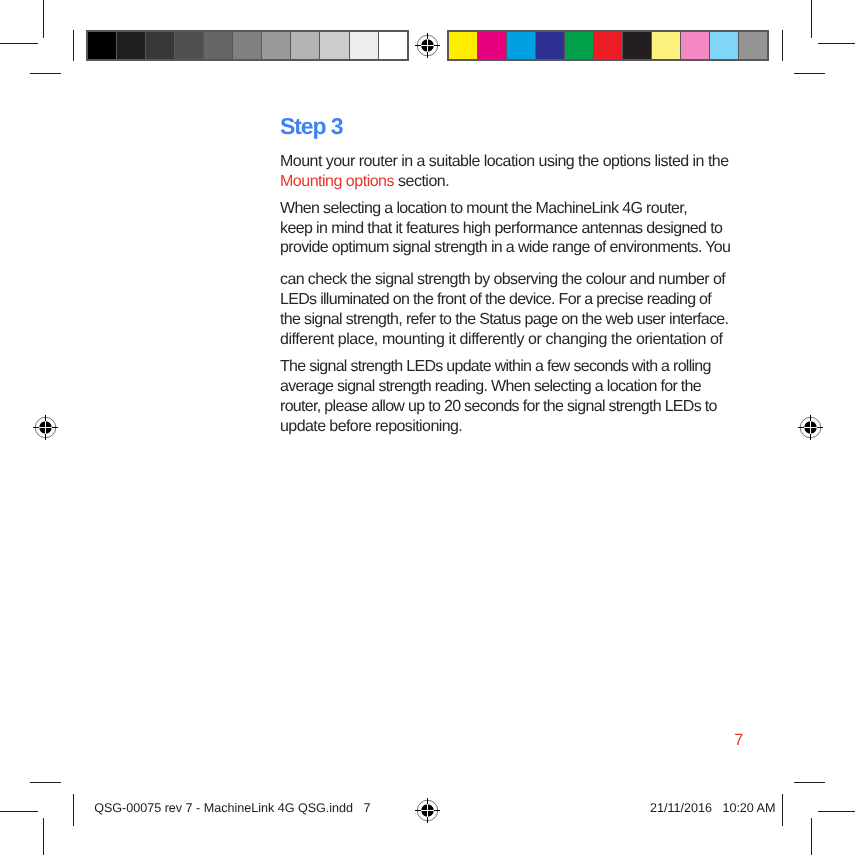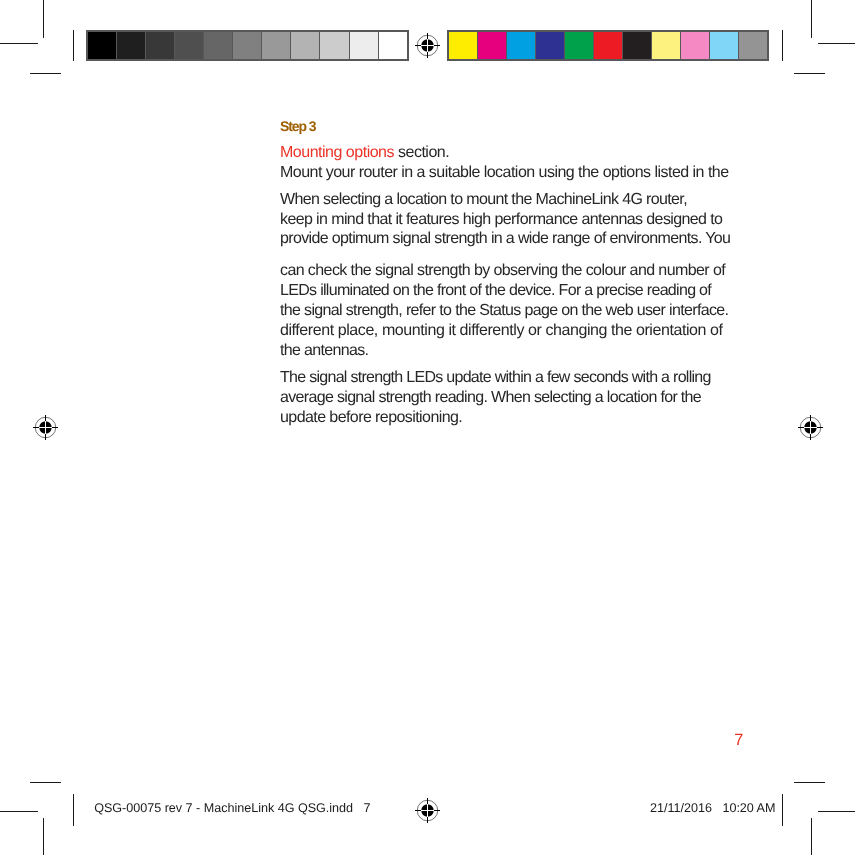--- a/index.html
+++ b/index.html
@@ -21,22 +21,22 @@
   .bar { position:absolute; display:flex; border:2.3px solid #58585a; box-sizing:border-box; }
   .bar .sw { flex:1 1 0; border-right:1.8px solid #58585a; box-sizing:border-box; }
   .bar .sw:last-child { border-right:none; }
 
   
   .reg { position:absolute; }
 
   
   .content { position:absolute; left:280px; top:118.7px; width:520px; will-change:opacity; }
   .step {
-    font-size:14px; font-weight:bold; color:#a16207;
-    letter-spacing:-1.1px; line-height:17.1px; margin:-0.8px 0 8px 0;
+    font-size:23px; font-weight:bold; color:#3b82f6;
+    letter-spacing:-1.1px; line-height:17.1px; margin:-0.8px 0 17px 0;
     will-change:opacity;
   }
   .para { margin:0 0 6.7px 0; font-size:16px; letter-spacing:-0.6px; color:#272727; }
   .para:last-child { margin-bottom:0;text-align:center; }
   .para .ln { display:block; line-height:19.95px; white-space:pre; }
   .link { color:#ed3227; }
 
   .folio { position:absolute; color:#ed3227; font-size:16.3px; letter-spacing:-0.4px; line-height:16.3px; will-change:opacity; }
 
   
@@ -139,36 +139,36 @@
         <g shape-rendering="crispEdges">
           <rect x="15" y="9.35" width="1" height="12.3" fill="#fff"></rect>
           <rect x="9.35" y="15" width="12.3" height="1" fill="#fff"></rect>
         </g>
       </svg>
     </div>
 
   <div class="content">
     <div class="step">Step 3</div>
     <div class="para" id="par-0">
+        <span class="ln"><span style="display: block; white-space: pre; width: max-content; letter-spacing: -0.527px;"><span>Mount your router in a suitable location using the options listed in the</span></span></span>
         <span class="ln"><span style="display: block; white-space: pre; width: max-content; letter-spacing: -0.49px;"><span class="link">Mounting options</span><span> section.</span></span></span>
-        <span class="ln"><span style="display: block; white-space: pre; width: max-content; letter-spacing: -0.527px;"><span>Mount your router in a suitable location using the options listed in the</span></span></span>
       </div>
     <div class="para" id="par-1">
         <span class="ln"><span style="display: block; white-space: pre; width: max-content; letter-spacing: -0.633px;"><span>When selecting a location to mount the MachineLink 4G router,</span></span></span>
         <span class="ln"><span style="display: block; white-space: pre; width: max-content; letter-spacing: -0.606px;"><span>keep in mind that it features high performance antennas designed to</span></span></span>
         <span class="ln"><span style="display: block; white-space: pre; width: max-content; letter-spacing: -0.636px;"><span>provide optimum signal strength in a wide range of environments. You</span></span></span>
         <span class="ln"><span style="display: block; white-space: pre; width: max-content; letter-spacing: -0.592px; margin-top: 12px;"><span>can check the signal strength by observing the colour and number of</span></span></span>
         <span class="ln"><span style="display: block; white-space: pre; width: max-content; letter-spacing: -0.687px;"><span>LEDs illuminated on the front of the device. For a precise reading of</span></span></span>
         <span class="ln"><span style="display: block; white-space: pre; width: max-content; letter-spacing: -0.654px;"><span>the signal strength, refer to the Status page on the web user interface.</span></span></span>
         <span class="ln"><span style="display: block; white-space: pre; width: max-content; letter-spacing: -0.423px;"><span>different place, mounting it differently or changing the orientation of</span></span></span>
-        <span class="ln"><span style="display: block; white-space: pre; width: max-content; letter-spacing: -0.667px;"><span>the antennas.</span></span></span>
       </div>
     <div class="para" id="par-2">
         <span class="ln"><span style="display: block; white-space: pre; width: max-content; letter-spacing: -0.713px;"><span>The signal strength LEDs update within a few seconds with a rolling</span></span></span>
         <span class="ln"><span style="display: block; white-space: pre; width: max-content; letter-spacing: -0.668px;"><span>average signal strength reading. When selecting a location for the</span></span></span>
+        <span class="ln"><span style="display: block; white-space: pre; width: max-content; letter-spacing: -0.682px;"><span>router, please allow up to 20 seconds for the signal strength LEDs to</span></span></span>
         <span class="ln"><span style="display: block; white-space: pre; width: max-content; letter-spacing: -0.578px;"><span>update before repositioning.</span></span></span>
       </div>
   </div>
 
   <div class="folio" style="left:734.3px; top:732.1px;">7</div>
 
   <div class="slug" style="left:94.2px; top:801.2px;">QSG-00075 rev 7 - MachineLink 4G QSG.indd   7</div>
   <div class="slug" style="left:650.1px; top:801.2px;">21/11/2016   10:20 AM</div>
 </div>
 

